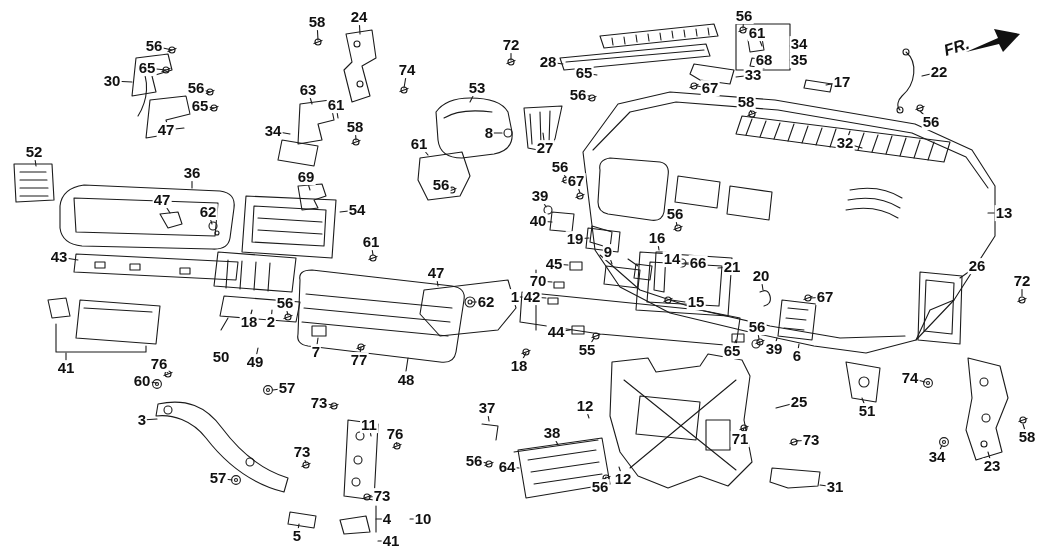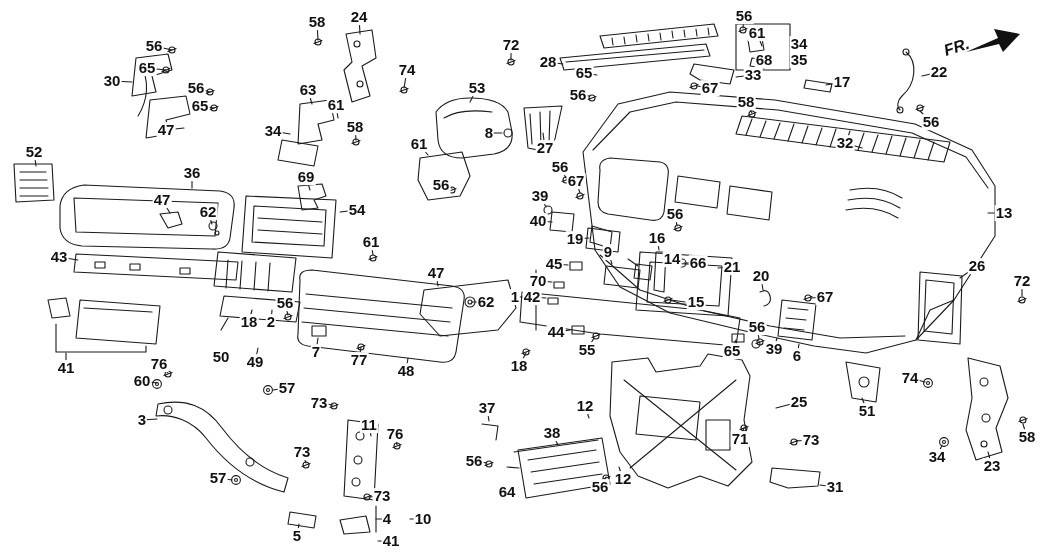--- a/index.html
+++ b/index.html
@@ -370,21 +370,21 @@
       <div class="callout" style="left: 306px; top: 177px; text-align: right;">69</div>
       <div class="callout" style="left: 357px; top: 210px;">54</div>
       <div class="callout" style="left: 371px; top: 242px;">61</div>
       <div class="callout" style="left: 285px; top: 303px;">56</div>
       <div class="callout" style="left: 249px; top: 322px;">18</div>
       <div class="callout" style="left: 271px; top: 322px;">2</div>
       <div class="callout" style="left: 221px; top: 330px; margin-top: 27px;">50</div>
       <div class="callout" style="left: 255px; top: 362px;">49</div>
       <div class="callout" style="left: 316px; top: 352px;">7</div>
       <div class="callout" style="left: 359px; top: 360px;">77</div>
-      <div class="callout" style="left: 406px; top: 371px;">48</div>
+      <div class="callout" style="left: 406px; top: 380px;">48</div>
       <div class="callout" style="left: 436px; top: 273px;">47</div>
       <div class="callout" style="left: 486px; top: 302px;">62</div>
       <div class="callout" style="left: 515px; top: 297px;">1</div>
       <div class="callout" style="left: 554px; top: 264px;">45</div>
       <div class="callout" style="left: 538px; top: 281px;">70</div>
       <div class="callout" style="left: 532px; top: 297px;">42</div>
       <div class="callout" style="left: 556px; top: 332px;">44</div>
       <div class="callout" style="left: 519px; top: 366px;">18</div>
       <div class="callout" style="left: 587px; top: 350px;">55</div>
       <div class="callout" style="left: 538px; top: 221px;">40</div>
@@ -412,21 +412,21 @@
       <div class="callout" style="left: 937px; top: 457px;">34</div>
       <div class="callout" style="left: 992px; top: 466px;">23</div>
       <div class="callout" style="left: 1027px; top: 437px;">58</div>
       <div class="callout" style="left: 740px; top: 439px;">71</div>
       <div class="callout" style="left: 811px; top: 440px;">73</div>
       <div class="callout" style="left: 835px; top: 487px;">31</div>
       <div class="callout" style="left: 585px; top: 406px;">12</div>
       <div class="callout" style="left: 552px; top: 433px;">38</div>
       <div class="callout" style="left: 487px; top: 408px;">37</div>
       <div class="callout" style="left: 474px; top: 461px;">56</div>
-      <div class="callout" style="left: 507px; top: 467px; margin-top: 25px;">64</div>
+      <div class="callout" style="left: 507px; top: 467px;">64</div>
       <div class="callout" style="left: 623px; top: 479px;">12</div>
       <div class="callout" style="left: 600px; top: 487px;">56</div>
       <div class="callout" style="left: 142px; top: 381px;">60</div>
       <div class="callout" style="left: 159px; top: 364px;">76</div>
       <div class="callout" style="left: 142px; top: 420px;">3</div>
       <div class="callout" style="left: 287px; top: 388px;">57</div>
       <div class="callout" style="left: 319px; top: 403px;">73</div>
       <div class="callout" style="left: 369px; top: 425px;">11</div>
       <div class="callout" style="left: 395px; top: 434px;">76</div>
       <div class="callout" style="left: 302px; top: 452px;">73</div>

